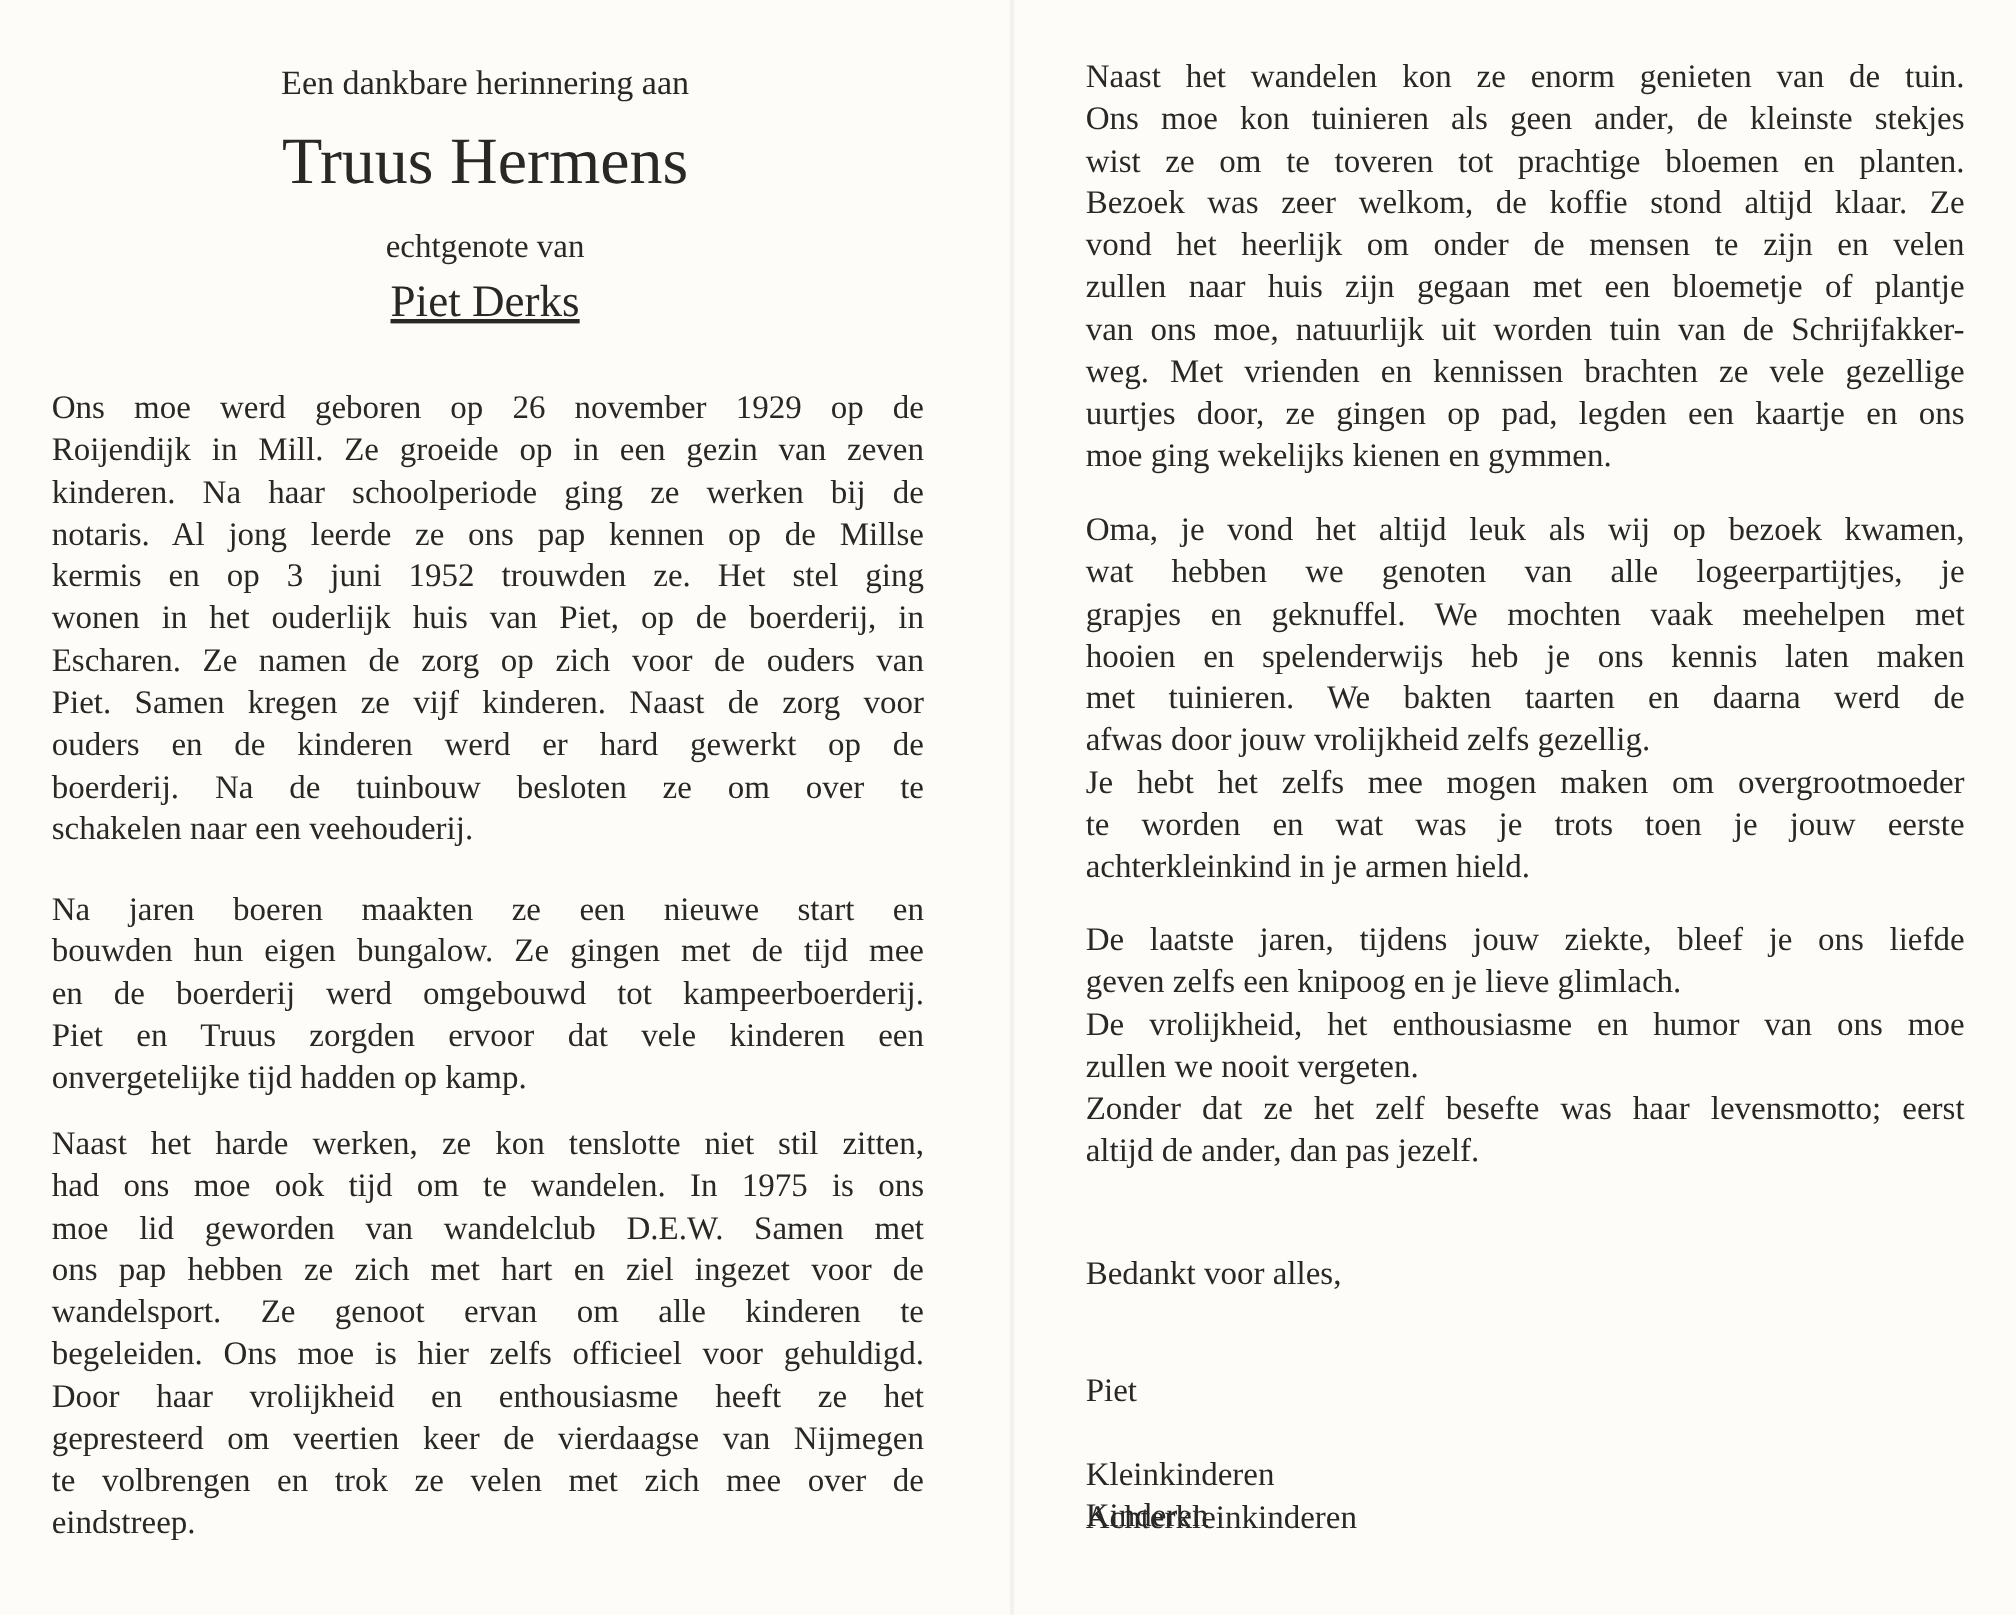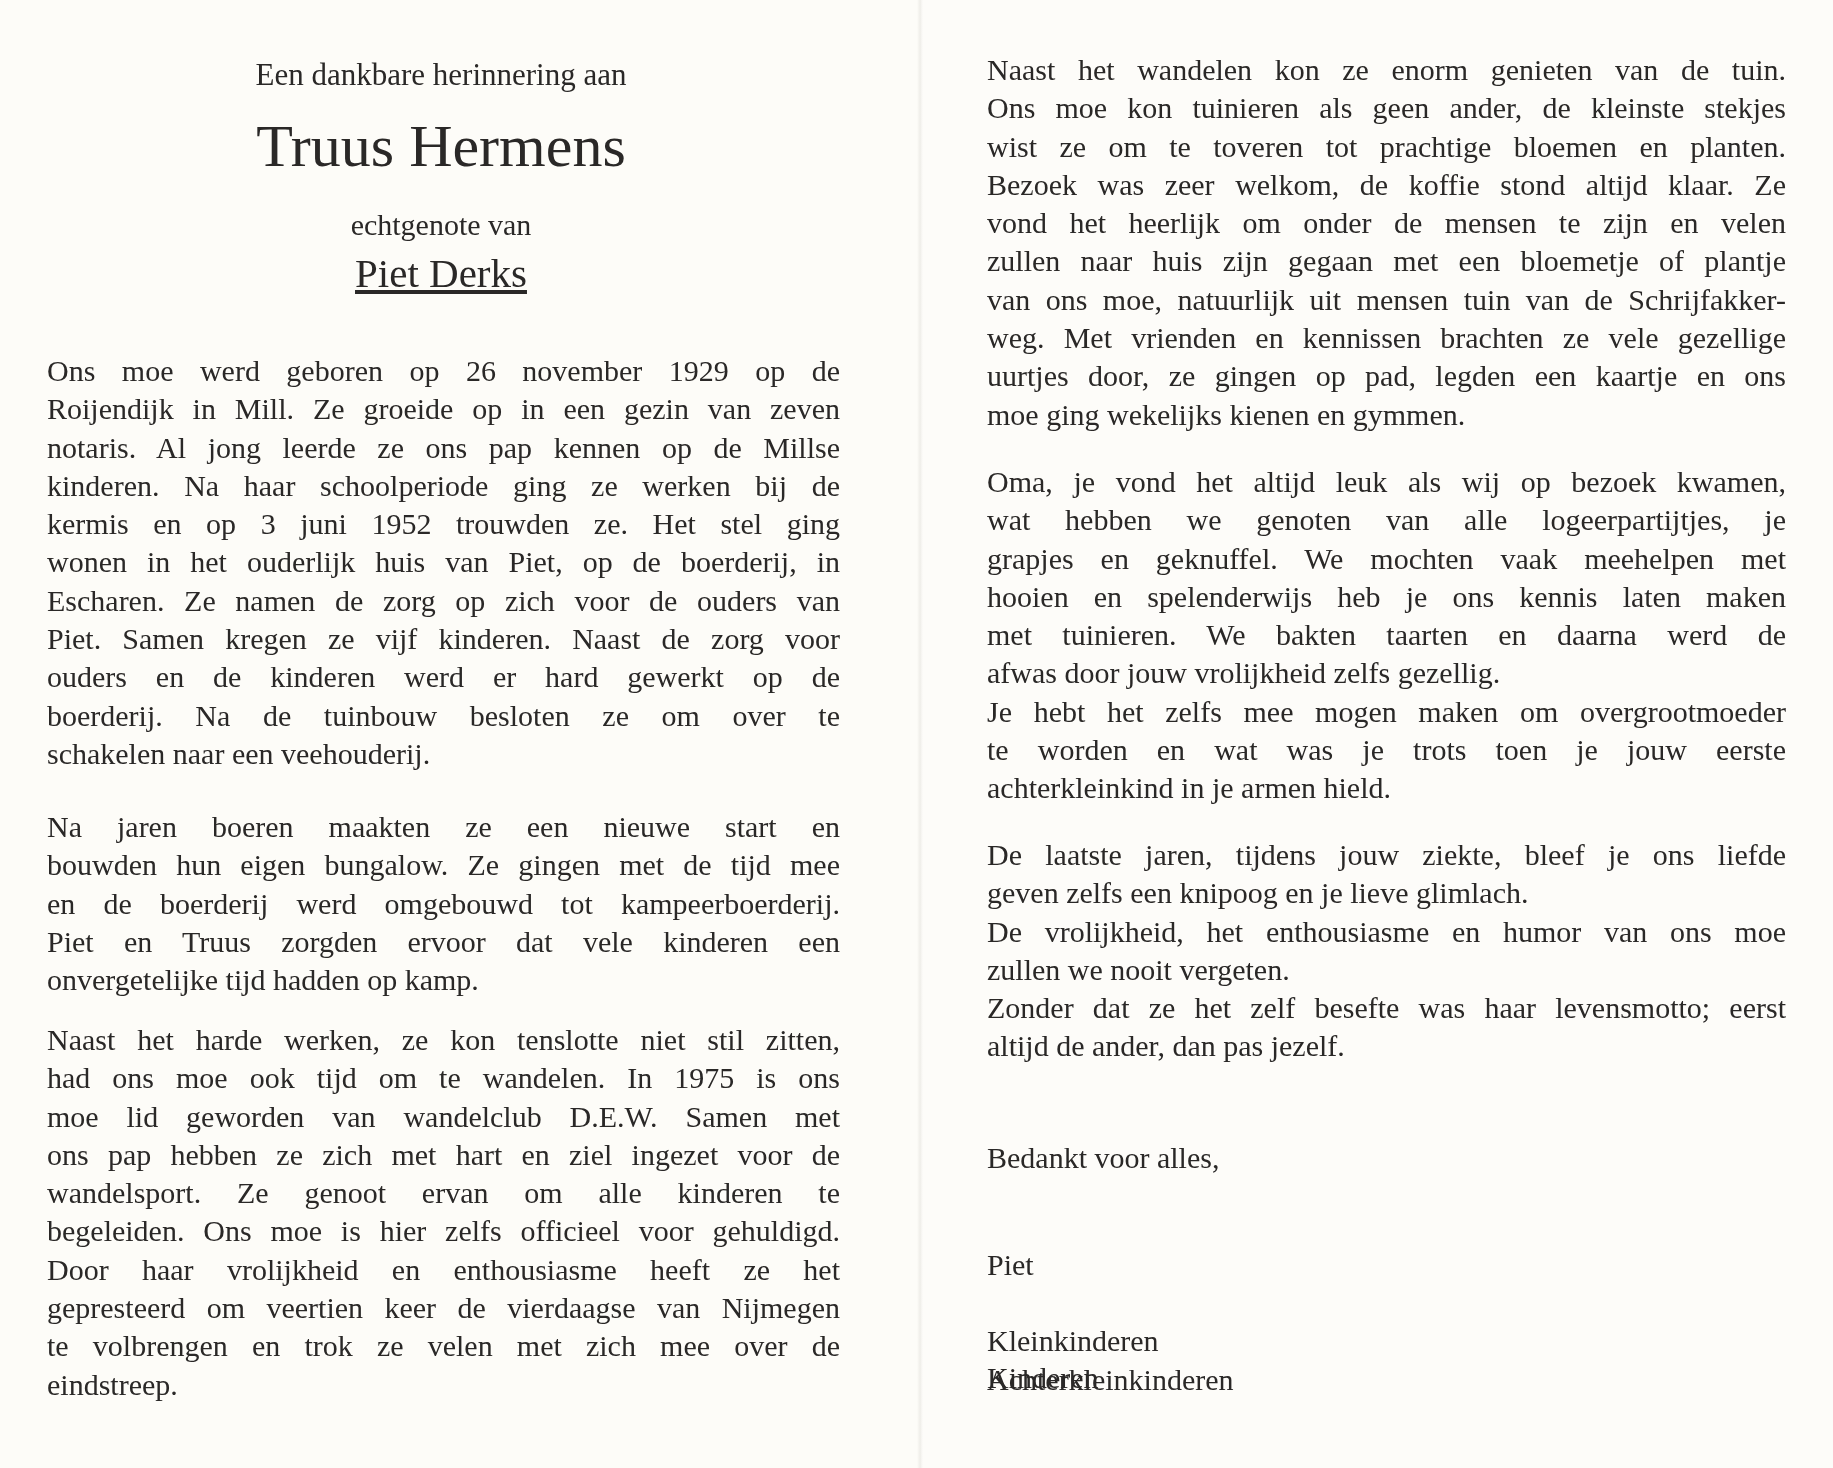--- a/index.html
+++ b/index.html
@@ -43,22 +43,22 @@
 <div class="fold"></div>
 
 <div class="header-line intro">Een dankbare herinnering aan</div>
 <div class="header-line deceased-name">Truus Hermens</div>
 <div class="header-line relation">echtgenote van</div>
 <div class="header-line spouse-name">Piet Derks</div>
 
 <div id="left-p0" class="para col-left" style="top:352px">
     <span class="line">Ons moe werd geboren op 26 november 1929 op de</span>
     <span class="line">Roijendijk in Mill. Ze groeide op in een gezin van zeven</span>
+    <span class="line">kinderen. Na haar schoolperiode ging ze werken bij de</span>
     <span class="line">notaris. Al jong leerde ze ons pap kennen op de Millse</span>
-    <span class="line">kinderen. Na haar schoolperiode ging ze werken bij de</span>
     <span class="line">kermis en op 3 juni 1952 trouwden ze. Het stel ging</span>
     <span class="line">wonen in het ouderlijk huis van Piet, op de boerderij, in</span>
     <span class="line">Escharen. Ze namen de zorg op zich voor de ouders van</span>
     <span class="line">Piet. Samen kregen ze vijf kinderen. Naast de zorg voor</span>
     <span class="line">ouders en de kinderen werd er hard gewerkt op de</span>
     <span class="line">boerderij. Na de tuinbouw besloten ze om over te</span>
     <span class="line last">schakelen naar een veehouderij.</span>
   </div>
 <div id="left-p1" class="para col-left" style="top:808px">
     <span class="line">Na jaren boeren maakten ze een nieuwe start en</span>
@@ -80,21 +80,21 @@
     <span class="line last">eindstreep.</span>
   </div>
 
 <div id="right-p0" class="para col-right" style="top:51px">
     <span class="line">Naast het wandelen kon ze enorm genieten van de tuin.</span>
     <span class="line">Ons moe kon tuinieren als geen ander, de kleinste stekjes</span>
     <span class="line">wist ze om te toveren tot prachtige bloemen en planten.</span>
     <span class="line">Bezoek was zeer welkom, de koffie stond altijd klaar. Ze</span>
     <span class="line">vond het heerlijk om onder de mensen te zijn en velen</span>
     <span class="line">zullen naar huis zijn gegaan met een bloemetje of plantje</span>
-    <span class="line">van ons moe, natuurlijk uit mensen tuin van de Schrijfakker-</span>
+    <span class="line">van ons moe, natuurlijk uit worden tuin van de Schrijfakker-</span>
     <span class="line">weg. Met vrienden en kennissen brachten ze vele gezellige</span>
     <span class="line">uurtjes door, ze gingen op pad, legden een kaartje en ons</span>
     <span class="line last">moe ging wekelijks kienen en gymmen.</span>
   </div>
 <div id="right-p1" class="para col-right" style="top:463px">
     <span class="line">Oma, je vond het altijd leuk als wij op bezoek kwamen,</span>
     <span class="line">wat hebben we genoten van alle logeerpartijtjes, je</span>
     <span class="line">grapjes en geknuffel. We mochten vaak meehelpen met</span>
     <span class="line">hooien en spelenderwijs heb je ons kennis laten maken</span>
     <span class="line">met tuinieren. We bakten taarten en daarna werd de</span>

